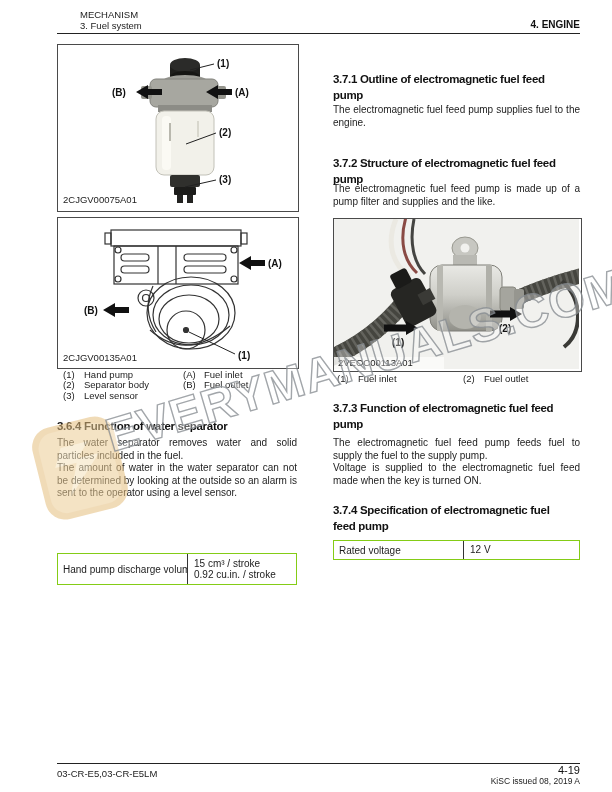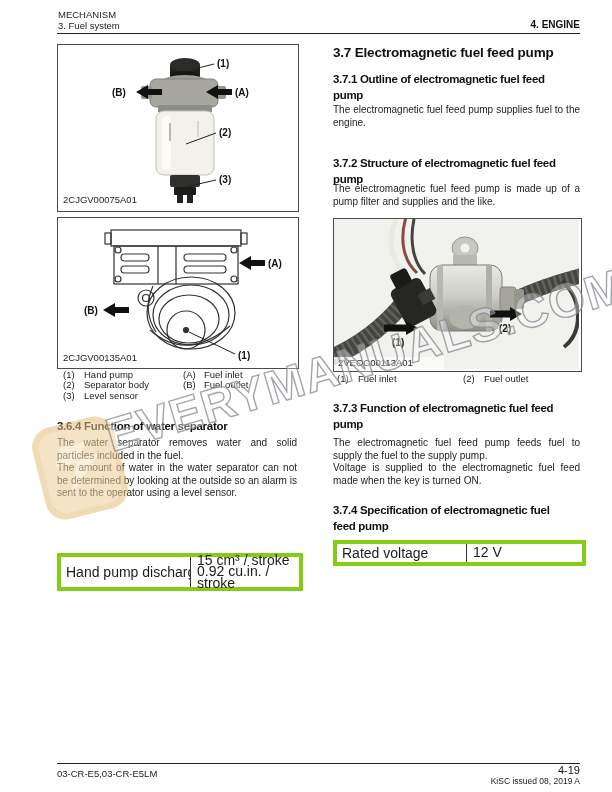--- a/index.html
+++ b/index.html
@@ -1,29 +1,29 @@
 <!DOCTYPE html>
 <html><head>
 <meta charset="utf-8">
 <style>
   html,body{margin:0;padding:0;background:#e8e8e8;}
   .page{position:relative;width:612px;height:792px;background:#ffffff;margin:0 auto;
         font-family:"Liberation Sans",sans-serif;color:#1a1a1a;overflow:hidden;
         box-shadow:0 0 0 1px #c9c9c9;}
   .abs{position:absolute;}
   .rule{position:absolute;left:57px;width:523px;height:0;border-top:1px solid #222;}
-  .hdr-small{font-size:9.5px;line-height:11px;color:#222;}
+  .hdr-small{font-size:9.5px;line-height:11px;color:#222;margin-left:22px;}
   .hdr-right{font-size:10px;font-weight:bold;color:#111;}
   .h1{font-size:13.5px;font-weight:bold;white-space:pre;letter-spacing:-0.2px;color:#111;}
   .h2{font-size:11.5px;font-weight:bold;line-height:15.5px;white-space:pre;letter-spacing:-0.3px;color:#111;}
   .para{font-size:10px;line-height:12.6px;text-align:justify;color:#1c1c1c;}
   .figbox{position:absolute;border:1px solid #4a4a4a;background:#fff;}
   .legend-row{display:flex;font-size:9.5px;line-height:10.3px;color:#1c1c1c;margin-bottom:0;}
   .legend-key{width:21px;flex:0 0 21px;}
-  .spec-table{position:absolute;border:4px solid #84cc16;display:flex;background:#fff;font-size:14px;color:#1c1c1c;}
+  .spec-table{position:absolute;border:1px solid #84cc16;display:flex;background:#fff;font-size:10px;color:#1c1c1c;}
   .spec-label{width:119px;flex:0 0 119px;border-right:1px solid #333;display:flex;align-items:center;padding:2px 5px;white-space:nowrap;overflow:hidden;}
   .spec-value{flex:1;padding:2px 6px;display:flex;flex-direction:column;justify-content:center;line-height:11.5px;}
   .ftr-small{font-size:9.5px;color:#222;}
   .ftr-page{font-size:11px;color:#111;}
   .ftr-issue{font-size:8.5px;color:#222;}
   svg text{font-family:"Liberation Sans",sans-serif;}
   .callout{font-size:10px;font-weight:bold;fill:#111;}
   .svgcode{font-size:9.5px;fill:#222;}
   .wm{position:absolute;left:0;top:0;pointer-events:none;}
 </style>
@@ -159,21 +159,20 @@
   <div class="abs para" style="left:57px;top:462px;width:240px;">The amount of water in the water separator can not be determined by looking at the outside so an alarm is sent to the operator using a level sensor.</div>
 
   <div class="spec-table" style="left:57px;top:553px;width:238px;height:30px;">
     <div class="spec-label">Hand pump discharge volume</div>
     <div class="spec-value">
       <span>15 cm³ / stroke</span>
       <span>0.92 cu.in. / stroke</span>
     </div>
   </div>
 
-  <div class="abs h1" style="left:333px;top:45px;">3.7 Electromagnetic fuel feed pump</div>
 
   <div class="abs h2" style="left:333px;top:72px;">3.7.1 Outline of electromagnetic fuel feed
 pump</div>
   <div class="abs para" style="left:333px;top:104px;width:247px;">The electromagnetic fuel feed pump supplies fuel to the engine.</div>
 
   <div class="abs h2" style="left:333px;top:156px;">3.7.2 Structure of electromagnetic fuel feed
 pump</div>
   <div class="abs para" style="left:333px;top:183px;width:247px;">The electromagnetic fuel feed pump is made up of a pump filter and supplies and the like.</div>
 
   <div class="figbox" style="left:333px;top:218px;width:247px;height:152px;">

